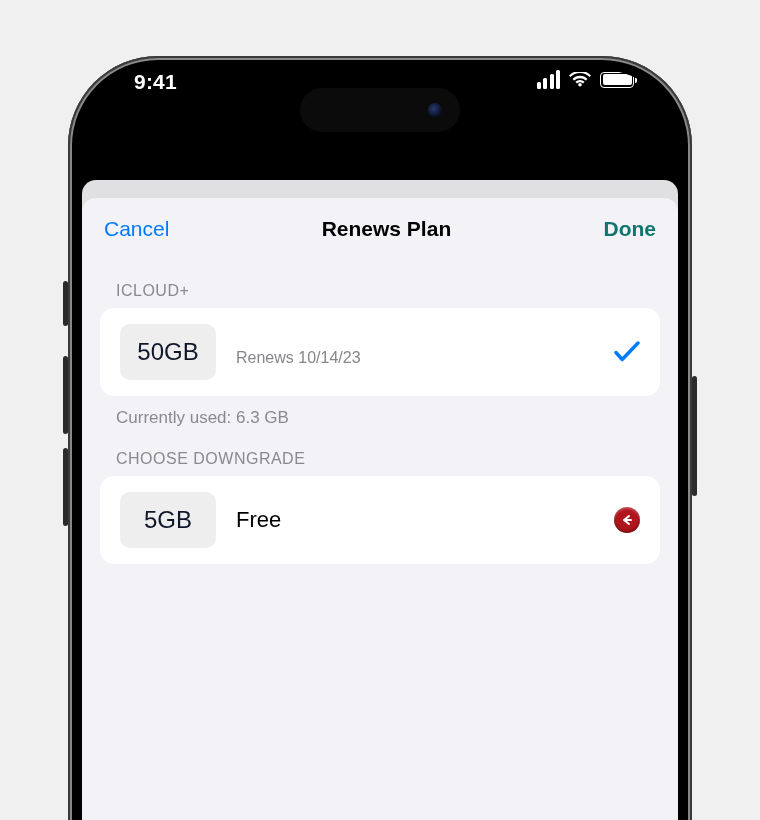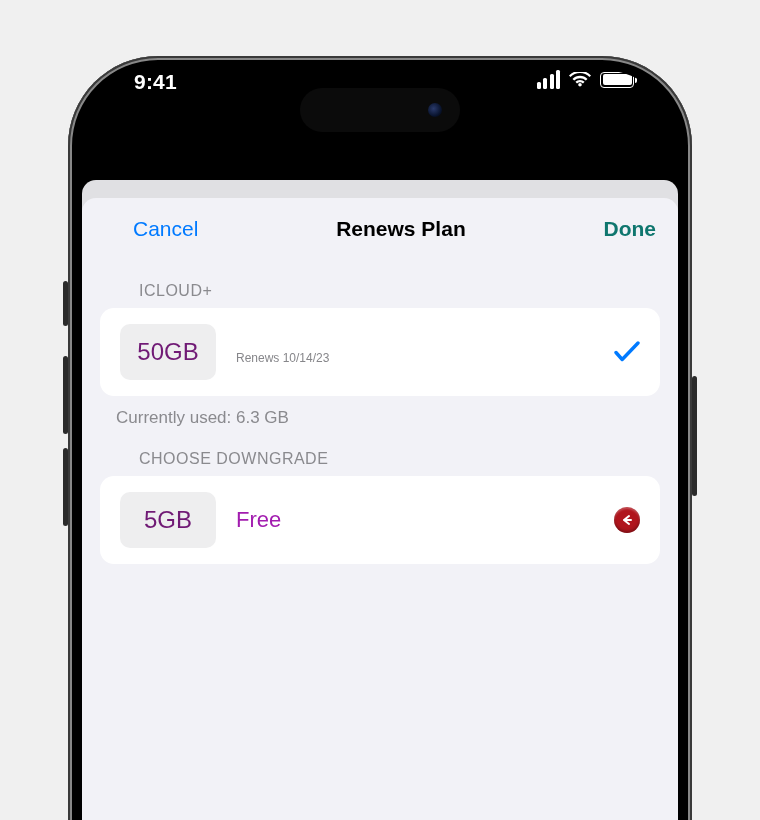--- a/index.html
+++ b/index.html
@@ -99,56 +99,54 @@
     background: #f2f2f7;
     border-radius: 14px 14px 0 0;
     padding-top: 0;
   }
   .nav {
     height: 62px;
     display: flex;
     align-items: center;
     justify-content: space-between;
     padding: 0 22px;
-    margin-left: 29px;
   }
   .nav .cancel { color: #007aff; font-size: 21px; font-weight: 400; }
   .nav .title  { color: #000; font-size: 21px; font-weight: 600; }
   .nav .done   { color: #0f766e; font-size: 21px; font-weight: 600; }
 
   .section-header {
     padding: 22px 34px 8px 34px;
     color: #8a8a8e;
     font-size: 16px;
     letter-spacing: 0.5px;
-    margin-left: 23px;
   }
   .card {
     margin: 0 18px;
     background: #fff;
     border-radius: 14px;
     padding: 16px 20px;
     display: flex;
     align-items: center;
     gap: 20px;
   }
   .size-badge {
     background: #eeeeef;
     border-radius: 10px;
     padding: 14px 14px;
     min-width: 96px;
     text-align: center;
-    color: #701a75;
+    color: #0f172a;
     font-size: 24px;
     font-weight: 400;
   }
   .plan-text { flex: 1; }
   .plan-price { color: #007aff; font-size: 22px; font-weight: 400; }
-  .plan-sub   { color: #86868a; font-size: 12px; margin-top: 11px; }
-  .plan-free  { color: #a21caf; font-size: 22px; }
+  .plan-sub   { color: #86868a; font-size: 16px; margin-top: 11px; }
+  .plan-free  { color: #000000; font-size: 22px; }
   .check-icon { color: #007aff; }
   .check-icon svg { display: block; }
   .red-badge {
     width: 26px; height: 26px;
     background: #b0151d;
     border-radius: 50%;
     display: flex; align-items: center; justify-content: center;
     box-shadow: inset 0 -2px 3px rgba(0,0,0,.3), inset 0 2px 2px rgba(255,255,255,.25);
   }
   .red-badge svg { display: block; }

